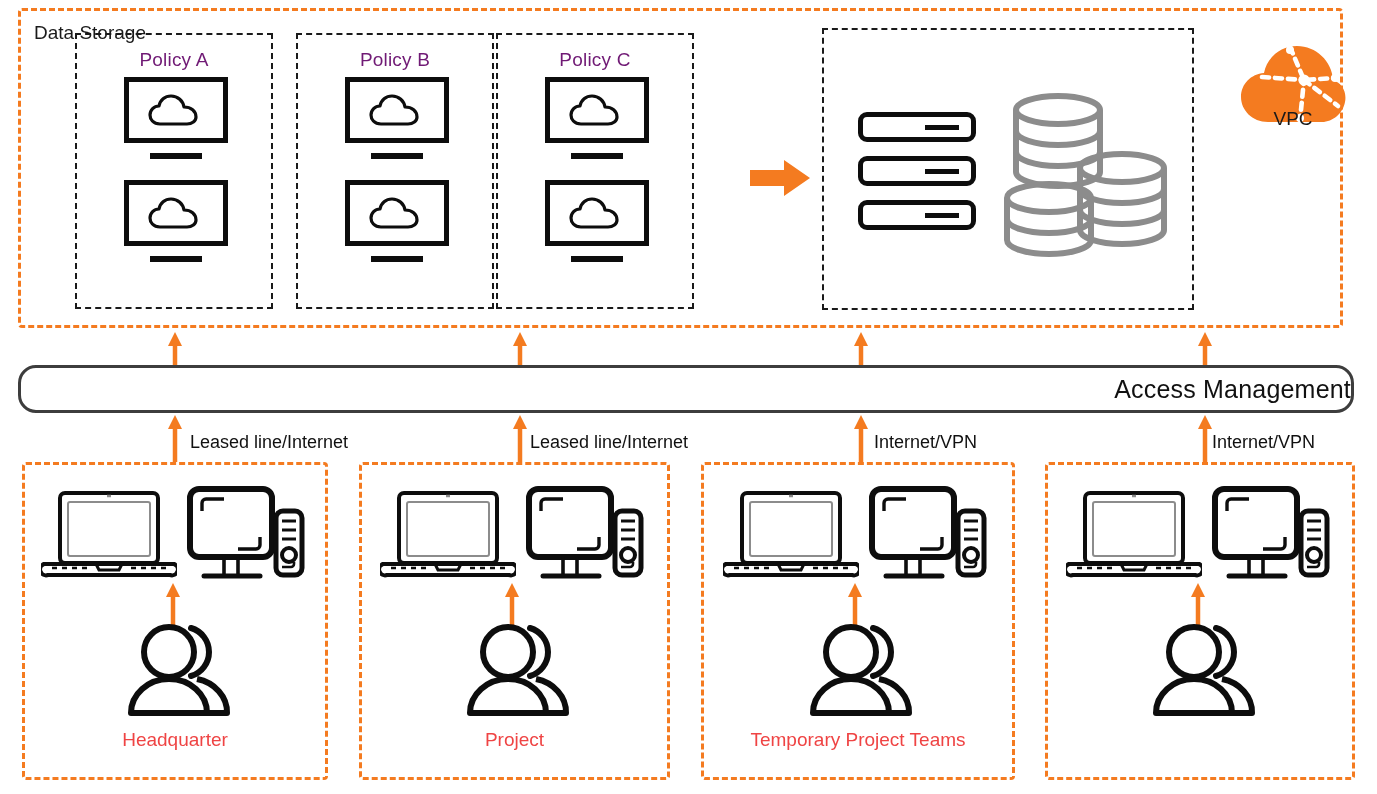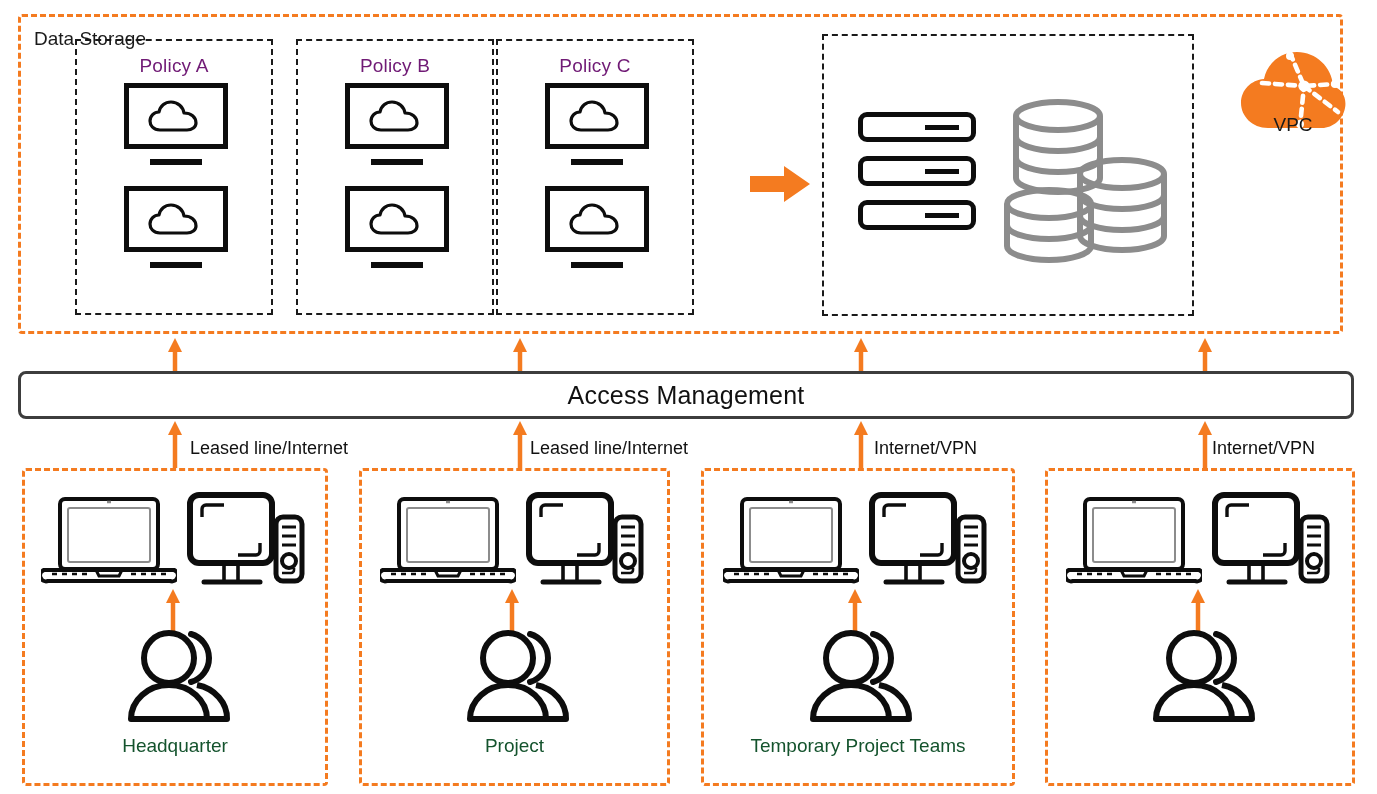--- a/index.html
+++ b/index.html
@@ -1,20 +1,20 @@
 <!DOCTYPE html>
 <html><head>
 <meta charset="utf-8">
 <style>
   html,body{margin:0;padding:0;background:#ffffff;}
   body{width:1377px;height:794px;font-family:"Liberation Sans",sans-serif;overflow:hidden;}
   #stage{position:relative;width:1377px;height:794px;background:#fff;}
 
   
-  .abs{position:absolute;margin-top:6px;}
+  .abs{position:absolute;}
 
   
   #vpc-box{
     left:18px;top:8px;width:1325px;height:320px;
     border:3px dashed #F47B20;border-radius:4px;box-sizing:border-box;
   }
 
   
   .policy-box{
     border:2px dashed #1a1a1a;box-sizing:border-box;background:#fff;
@@ -59,40 +59,40 @@
   
   #vpc-logo{left:1238px;top:44px;width:110px;height:92px;}
   #vpc-logo-label{
     left:1238px;top:108px;width:110px;text-align:center;
     font-size:19px;color:#1a1a1a;
   }
 
   
   #access-bar{
     left:18px;top:365px;width:1336px;height:48px;
-    border:3px solid #3d3d3d;border-radius:8px;box-sizing:border-box;background:#fff;
-    display:flex;align-items:center;justify-content:center;
+    border:3px solid #3d3d3d;border-radius:18px;box-sizing:border-box;background:#fff;
+    display:flex;align-items:center;justify-content:flex-end;
   }
   #access-bar .label{font-size:25px;color:#111;letter-spacing:.2px;}
 
   
   .uparrow{width:16px;}
   .uparrow svg{display:block;}
 
   
   .link-label{font-size:18px;color:#111;white-space:nowrap;}
 
   
   .group-box{
     top:462px;height:318px;
     border:3px dashed #F47B20;border-radius:4px;box-sizing:border-box;background:#fff;
   }
   .group-label{
     position:absolute;left:0;right:0;bottom:26px;text-align:center;
-    font-size:19px;color:#14532d;
+    font-size:19px;color:#ef4444;
   }
   .laptop{position:absolute;}
   .desktop{position:absolute;}
   .users{position:absolute;}
   .inner-arrow{position:absolute;}
 </style>
 </head>
 <body>
 
 <div id="stage">

